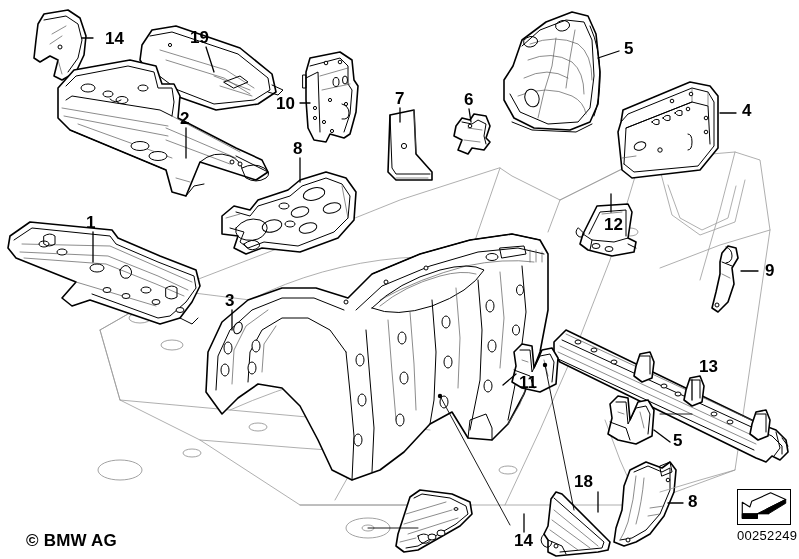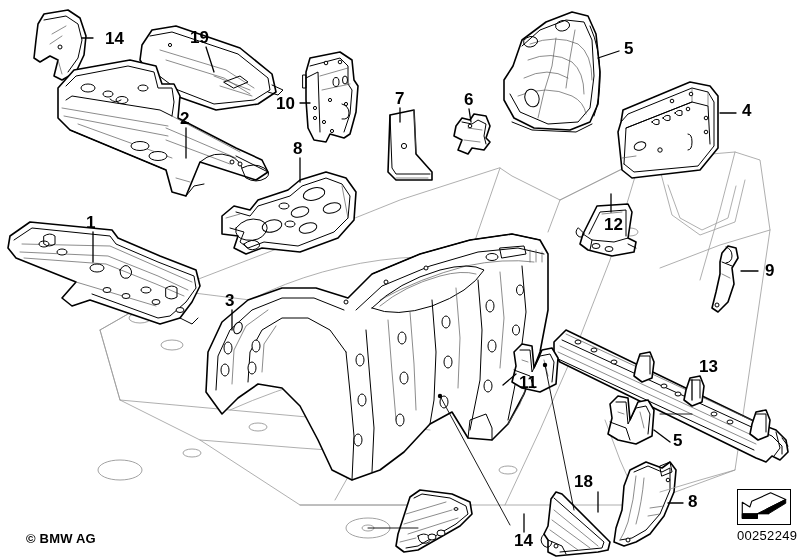--- a/index.html
+++ b/index.html
@@ -33,21 +33,21 @@
     color: #000000;
     line-height: 1;
     white-space: nowrap;
     user-select: none;
   }
   #copyright-notice {
     position: absolute;
     left: 26px;
     top: 531px;
     font-family: "Liberation Sans", sans-serif;
-    font-size: 13px;
+    font-size: 17px;
     font-weight: bold;
     color: #000000;
     letter-spacing: 0.2px;
     white-space: nowrap;
   }
   #orientation-box {
     position: absolute;
     left: 737px;
     top: 489px;
     width: 54px;

